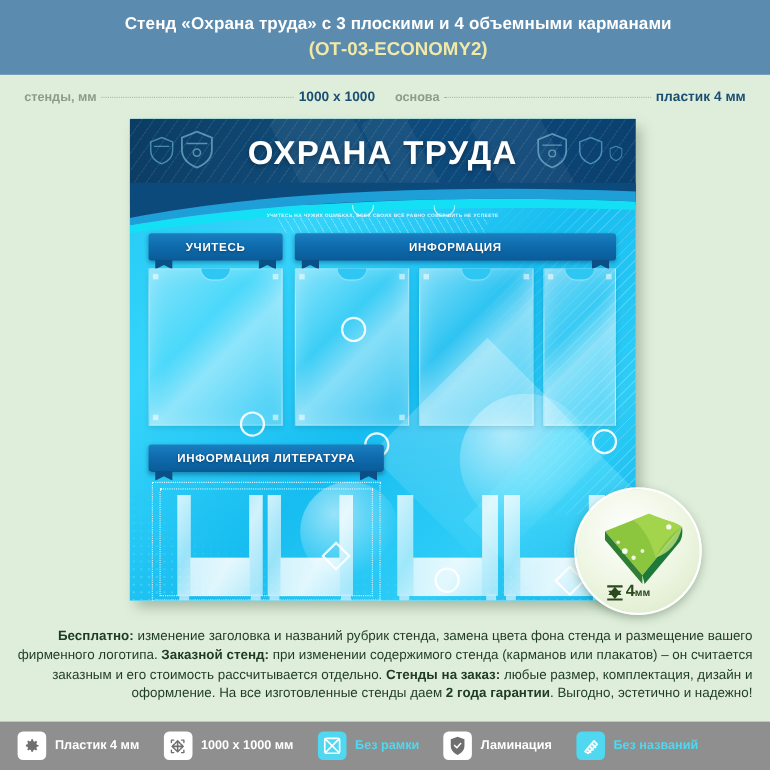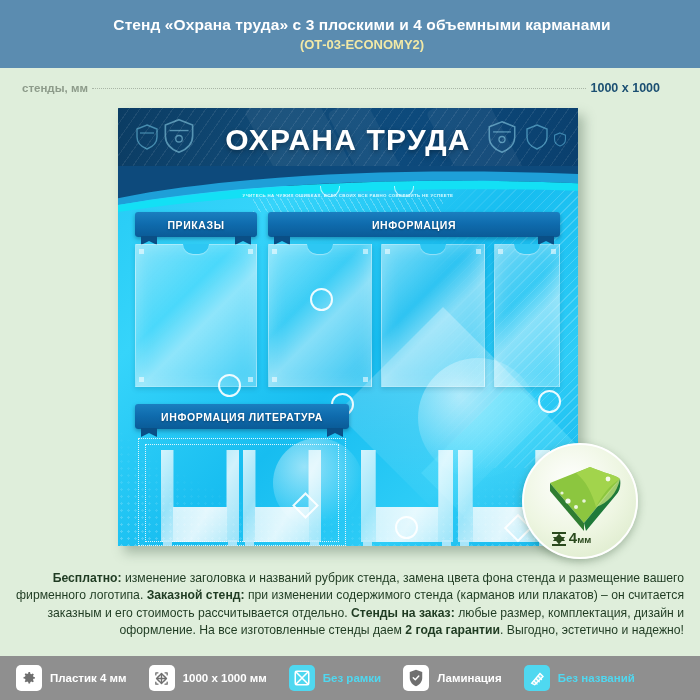--- a/index.html
+++ b/index.html
@@ -14,21 +14,21 @@
   .top-header{
     position:absolute;left:0;top:0;width:700px;height:68px;
     background:#5b8cb0;
     display:flex;flex-direction:column;align-items:center;justify-content:center;padding-left:12px;
   }
   .top-title{
     color:#ffffff;font-size:15.5px;font-weight:700;letter-spacing:.1px;
     text-align:center;line-height:1.15;white-space:nowrap;
   }
   .top-code{
-    color:#f2e9a6;font-size:13px;font-weight:700;margin-top:4px;text-align:right;
+    color:#f2e9a6;font-size:17px;font-weight:700;margin-top:4px;text-align:right;
   }
 
   
   .spec-row{
     position:absolute;left:0;top:68px;width:700px;height:40px;
     display:flex;align-items:center;
     padding:0 22px;box-sizing:border-box;gap:0;
   }
   .spec-group{display:flex;align-items:baseline;flex:1 1 0;min-width:0;}
   .spec-group.right{justify-content:flex-start;}
@@ -214,20 +214,25 @@
     <div class="top-code">(ОТ-03-ECONOMY2)</div>
   </div>
 
   <div class="spec-row">
     <div class="spec-group">
       <span class="spec-label">стенды, мм</span>
       <span class="spec-dots"></span>
       <span class="spec-value">1000 x 1000</span>
     </div>
     <div style="width:18px"></div>
+    <div class="spec-group right">
+      <span class="spec-label">основа</span>
+      <span class="spec-dots"></span>
+      <span class="spec-value">пластик 4 мм</span>
+    </div>
   </div>
 
   <div class="stand-wrap">
     <div class="stand">
 
       <div class="dot-field"></div>
       <div class="diag-lines"></div>
       <div class="glow-ball" style="left:300px;top:250px;width:120px;height:120px;"></div>
       <div class="glow-ball" style="left:155px;top:330px;width:90px;height:90px;"></div>
 
@@ -270,21 +275,21 @@
         <path d="M0,34 C120,12 300,8 460,18 L460,10 C300,0 120,4 0,28 Z" fill="#1e9fd8"></path>
         <path d="M0,40 C130,20 300,16 460,24 L460,18 C300,8 130,12 0,34 Z" fill="#13e0f5"></path>
       </svg>
 
       <div class="slogan-arc" style="left:202px;"></div>
       <div class="slogan-arc" style="left:276px;"></div>
       <div class="slogan">УЧИТЕСЬ НА ЧУЖИХ ОШИБКАХ, ВСЕХ СВОИХ ВСЁ РАВНО СОВЕРШИТЬ НЕ УСПЕЕТЕ</div>
       <div class="slogan-hatch"></div>
 
       <div class="plate-title" style="left:17px;top:104px;width:122px;height:25px;">
-        <span>ПРИКАЗЫ</span>
+        <span>УЧИТЕСЬ</span>
         <span class="ribbon-l"></span>
         <span class="ribbon-r"></span>
       </div>
 
       <div class="plate-title" style="left:150px;top:104px;width:292px;height:25px;">
         <span>ИНФОРМАЦИЯ</span>
         <span class="ribbon-l"></span>
         <span class="ribbon-r"></span>
       </div>
 

